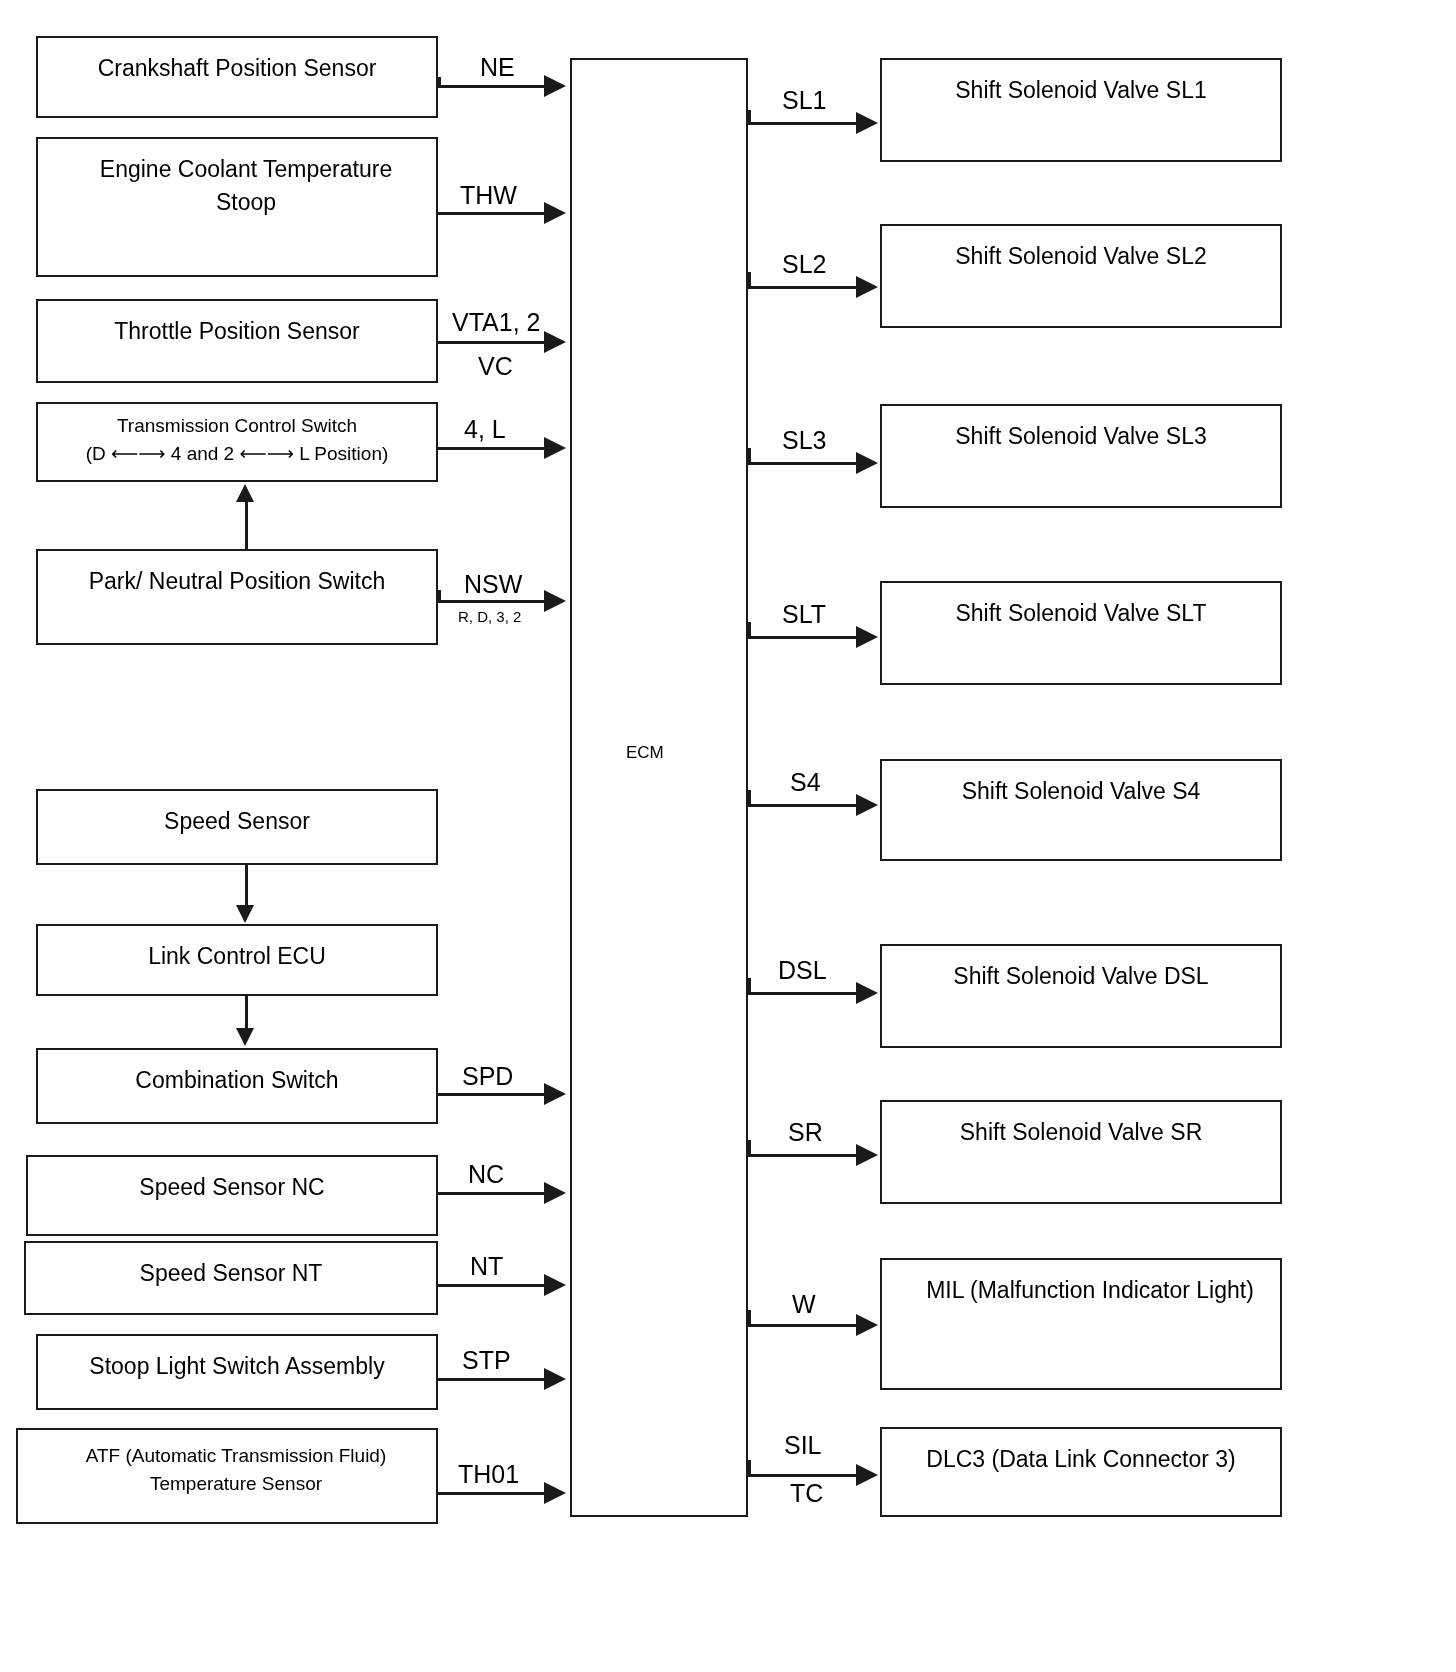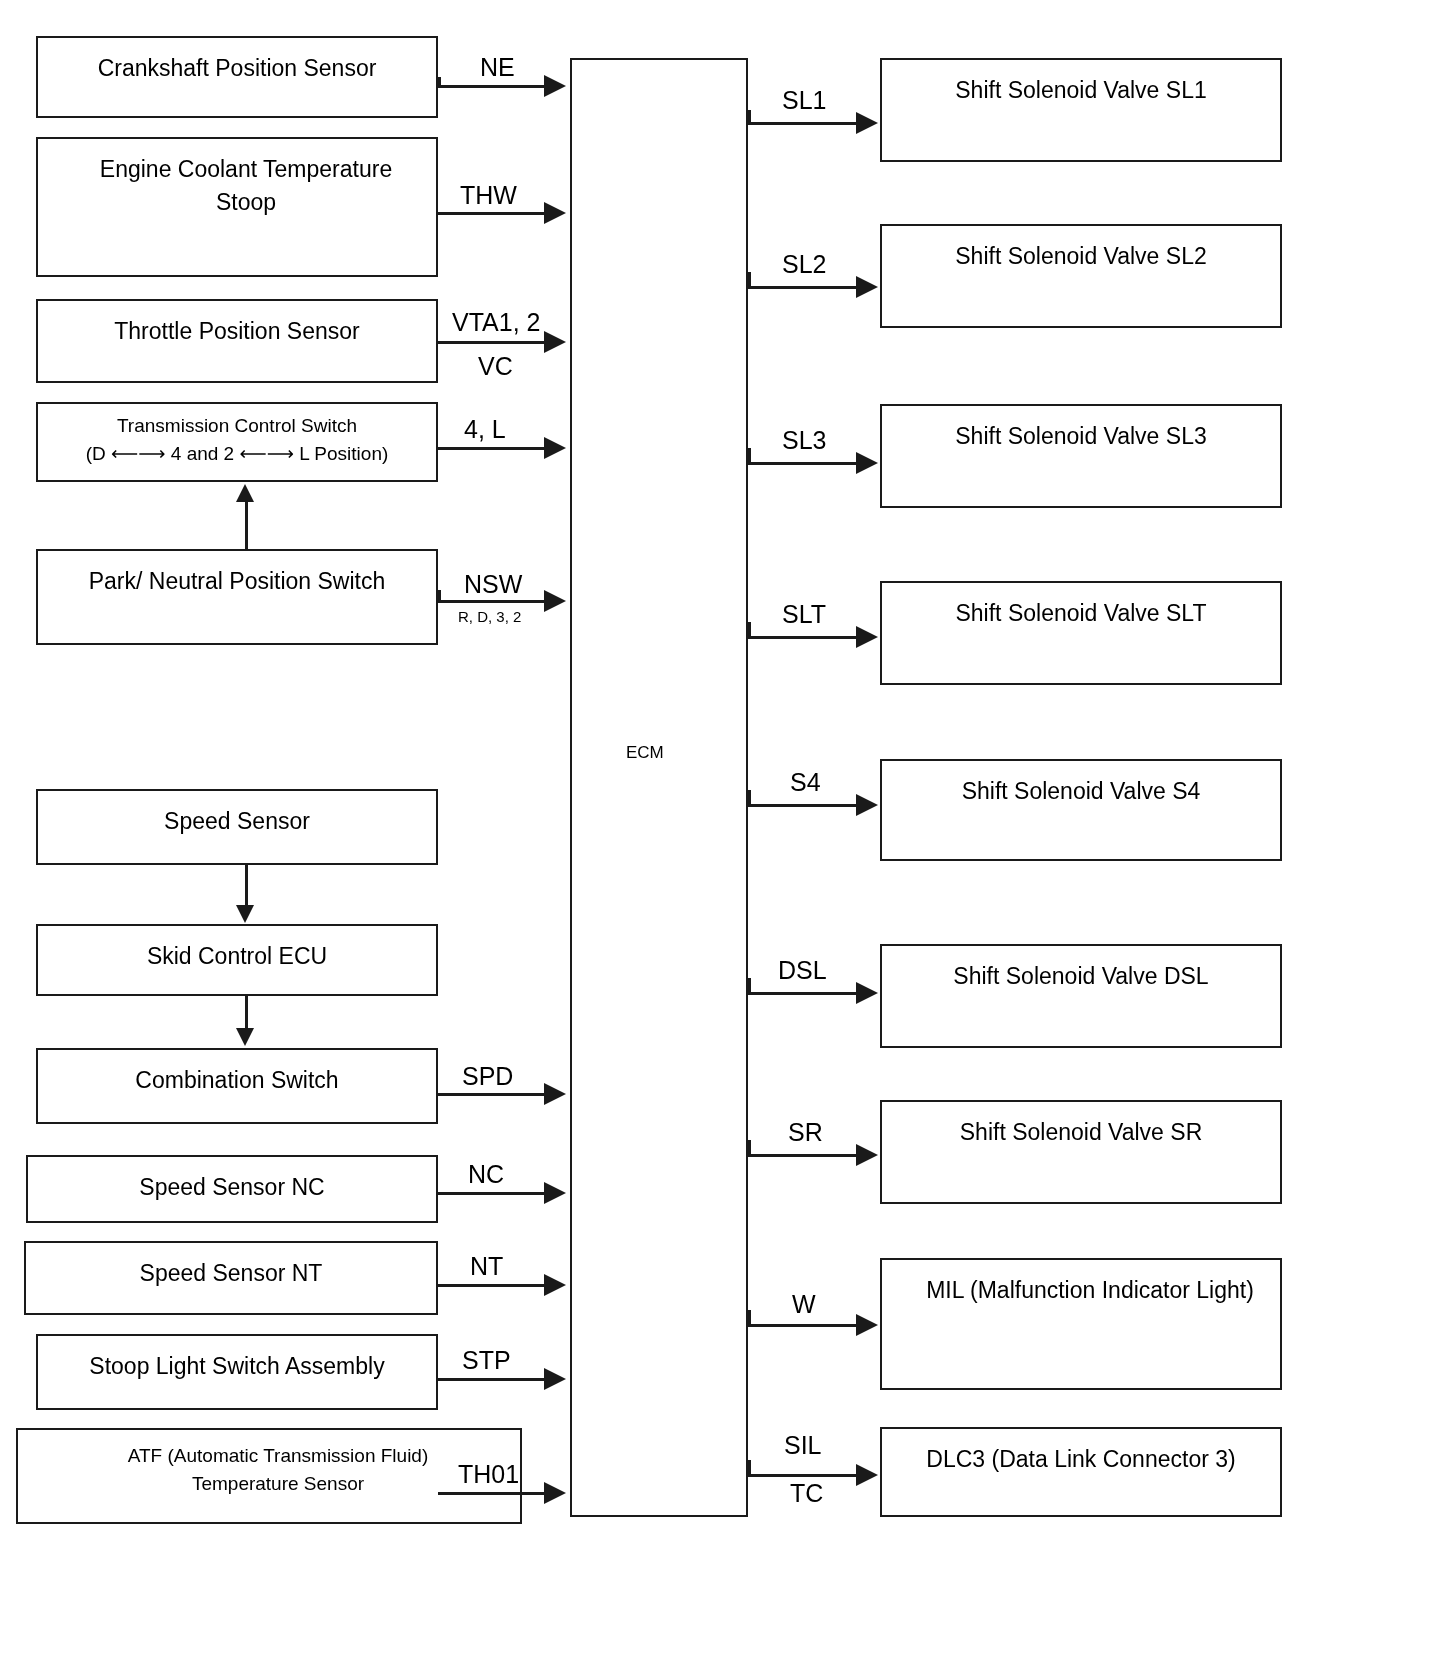--- a/index.html
+++ b/index.html
@@ -120,40 +120,40 @@
 
   <div class="box title-18" style="left:36px; top:549px; width:402px; height:96px;">
     <span class="line1">Park/ Neutral Position Switch</span>
   </div>
 
   <div class="box title-18" style="left:36px; top:789px; width:402px; height:76px;">
     <span class="line1">Speed Sensor</span>
   </div>
 
   <div class="box title-18" style="left:36px; top:924px; width:402px; height:72px;">
-    <span class="line1">Skid Control ECU</span>
+    <span class="line1">Link Control ECU</span>
   </div>
 
   <div class="box title-18" style="left:36px; top:1048px; width:402px; height:76px;">
     <span class="line1">Combination Switch</span>
   </div>
 
-  <div class="box title-18" style="left:26px; top:1155px; width:412px; height:68px;">
+  <div class="box title-18" style="left:26px; top:1155px; width:412px; height:81px;">
     <span class="line1">Speed Sensor NC</span>
   </div>
 
   <div class="box title-18" style="left:24px; top:1241px; width:414px; height:74px;">
     <span class="line1">Speed Sensor NT</span>
   </div>
 
   <div class="box title-18" style="left:36px; top:1334px; width:402px; height:76px;">
     <span class="line1">Stoop Light Switch Assembly</span>
   </div>
 
-  <div class="box title-16 left-text" style="left:16px; top:1428px; width:506px; height:96px; padding-top:12px;">
+  <div class="box title-16 left-text" style="left:16px; top:1428px; width:422px; height:96px; padding-top:12px;">
     <span class="line1">ATF (Automatic Transmission Fluid)</span>
     <span class="line2">Temperature Sensor</span>
   </div>
 
   <div class="ecm" style="left:570px; top:58px; width:178px; height:1459px;"></div>
   <div class="ecm-label" style="left:626px; top:743px;">ECM</div>
 
   <div class="box title-18" style="left:880px; top:58px; width:402px; height:104px;">
     <span class="line1">Shift Solenoid Valve SL1</span>
   </div>

